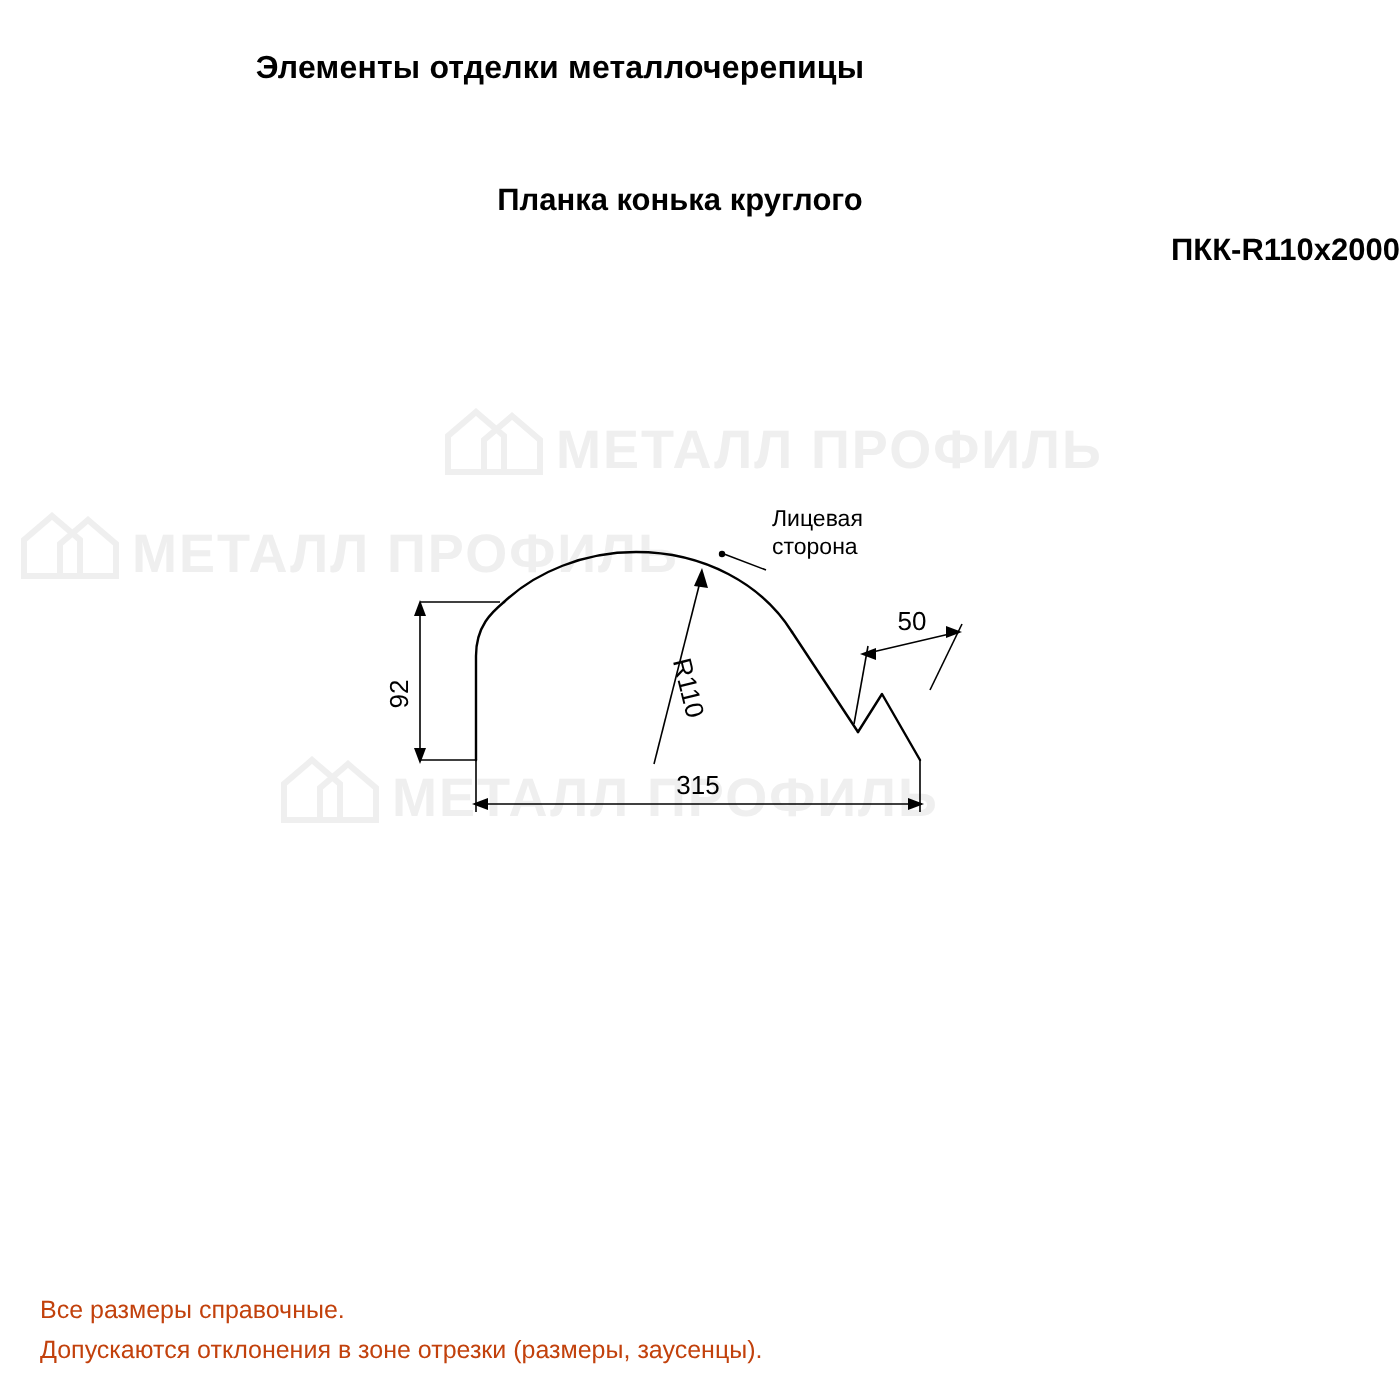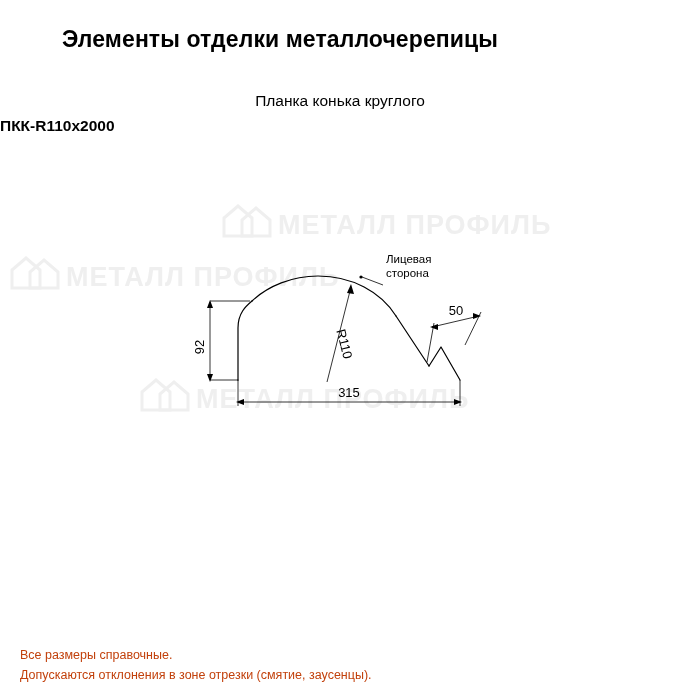--- a/index.html
+++ b/index.html
@@ -20,39 +20,39 @@
     left: 0; top: 0;
     width: 700px;
     height: 700px;
   }
   .title {
     position: absolute;
     left: 0;
     top: 26px;
     width: 560px;
     text-align: center;
-    font-size: 23px;
+    font-size: 16px;
     font-weight: bold;
     letter-spacing: 0.1px;
   }
   .subtitle1 {
     position: absolute;
     left: 0;
     top: 92px;
     width: 680px;
     text-align: center;
     font-size: 15.5px;
-    font-weight: normal;
+    font-weight: bold;
   }
   .subtitle2 {
     position: absolute;
     left: 0;
     top: 117px;
     width: 700px;
-    text-align: left;
+    text-align: right;
     font-size: 15.5px;
     font-weight: bold;
   }
   .drawing {
     position: absolute;
     left: 0;
     top: 180px;
     width: 700px;
     height: 300px;
   }
@@ -182,16 +182,16 @@
         <circle cx="361" cy="97" r="1.6" fill="#000" stroke="none"></circle>
       </g>
       <text class="label-text" x="386" y="83">Лицевая</text>
       <text class="label-text" x="386" y="97">сторона</text>
 
     </svg>
   </div>
 
   <div class="footnotes">
     <span class="footnote-line">Все размеры справочные.</span>
-    <span class="footnote-line">Допускаются отклонения в зоне отрезки (смятие, заусенцы).</span>
+    <span class="footnote-line">Допускаются отклонения в зоне отрезки (размеры, заусенцы).</span>
   </div>
 
 </div>
 
 </body></html>

